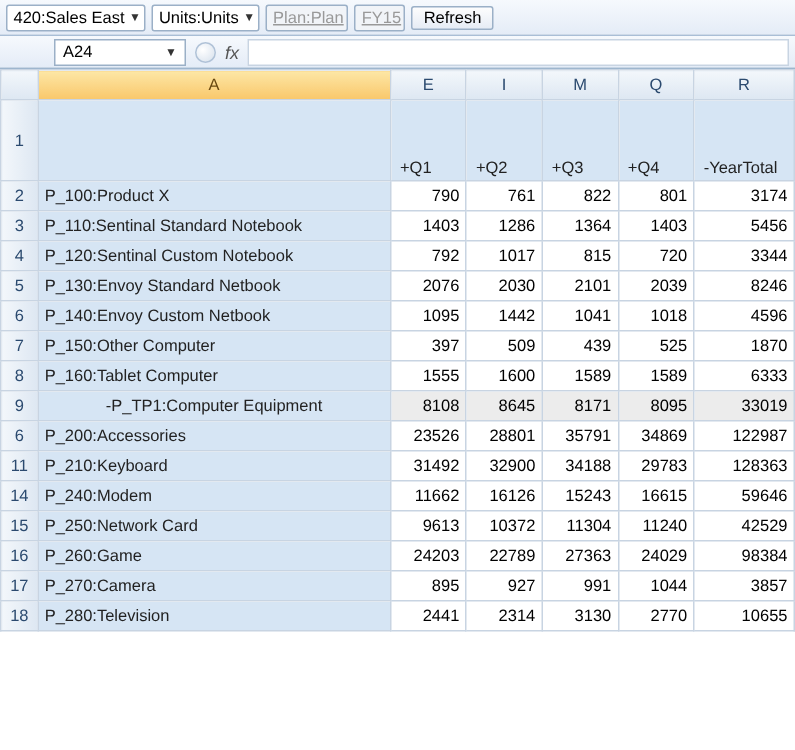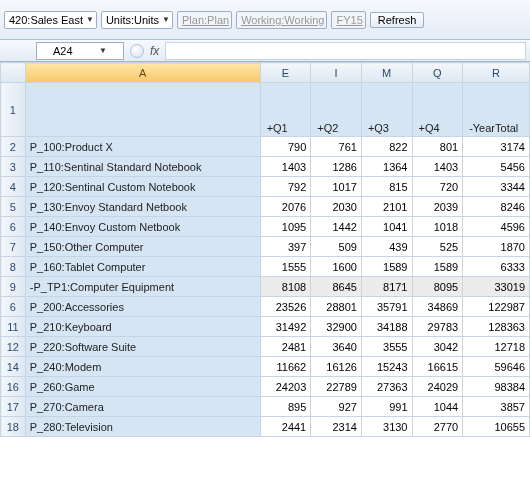--- a/index.html
+++ b/index.html
@@ -1,63 +1,60 @@
 <!DOCTYPE html>
 <html><head>
 <meta charset="utf-8">
 <style>
   * { box-sizing: border-box; margin: 0; padding: 0; }
   body { font-family: Arial, sans-serif; font-size: 11px; background: #fff; width: 530px; height: 500px; overflow: hidden; }
-  .toolbar { display: flex; align-items: center; gap: 4px; padding: 3px 4px; background: linear-gradient(#f6f9fd, #e4ecf7); border-bottom: 1px solid #a9bed6; height: 40px; }
+  .toolbar { display: flex; align-items: center; gap: 4px; padding: 3px 4px; background: linear-gradient(#f6f9fd, #e4ecf7); border-bottom: 1px solid #a9bed6; height: 24px; }
   .dd { display: flex; align-items: center; background: #fff; border: 1px solid #9bb0c7; border-radius: 2px; height: 18px; padding: 0 2px 0 4px; font-size: 11px; }
   .dd.disabled { color: #999; background: #f1f4f8; text-decoration: underline; }
   .dd-val { white-space: nowrap; }
   .dd-arrow { margin-left: 3px; color: #333; font-size: 8px; }
   .btn { background: linear-gradient(#fdfdfd, #e6ecf5); border: 1px solid #9bb0c7; border-radius: 2px; padding: 1px 7px; font-size: 11px; cursor: pointer; }
   .formulabar { display: flex; align-items: center; height: 22px; background: linear-gradient(#f6f9fd, #e4ecf7); border-bottom: 1px solid #9eb6ce; padding: 0 4px; gap: 6px; }
-  .namebox { background: #fff; border: 1px solid #9bb0c7; height: 18px; display: flex; align-items: center; padding: 0 16px; min-width: 88px; justify-content: space-between; margin-left: 32px; }
+  .namebox { background: #fff; border: 1px solid #9bb0c7; height: 18px; display: flex; align-items: center; padding: 0 5px; min-width: 88px; justify-content: space-between; margin-left: 32px; }
   .namebox .dd-arrow { font-size: 8px; }
   .fx-wrap { display: flex; align-items: center; gap: 6px; flex: 1; }
   .fx-circle { width: 14px; height: 14px; border-radius: 50%; background: radial-gradient(circle at 35% 35%, #fff, #d6e0ec); border: 1px solid #b0c2d7; }
   .fx-label { font-style: italic; color: #555; font-size: 12px; }
   .fx-input { flex: 1; border: 1px solid #c8d4e2; background: #fff; height: 18px; }
   table { border-collapse: collapse; table-layout: fixed; width: 530px; }
   th, td { border: 1px solid #c8d4e2; padding: 2px 4px; height: 20px; overflow: hidden; white-space: nowrap; font-size: 11px; }
   .corner { background: linear-gradient(#f3f7fb, #dde7f2); width: 23px; }
   .col-head { background: linear-gradient(#f3f7fb, #dde7f2); text-align: center; color: #2b4a6f; font-weight: normal; }
   .col-head.sel { background: linear-gradient(#fde7a6, #f9c76a); color: #6a4a12; }
   .row-head { background: linear-gradient(90deg, #f3f7fb, #dde7f2); text-align: center; color: #2b4a6f; width: 23px; font-weight: normal; }
   .hdr-cell { background: #d6e5f4; font-weight: normal; text-align: left; color: #222; }
   .hdr-cell.r { text-align: left; padding-left: 6px; }
   .data-label { background: #d6e5f4; text-align: left; color: #222; }
   .num { text-align: right; background: #fff; }
   .tot-row td.num { background: #ececec; margin-top: 19px; }
-  .tot-row td.data-label { background: #d6e5f4; }
+  .tot-row td.data-label { background: #d6e5f4; text-align: center; }
   .colA { width: 218px; }
   .colQ { width: 47px; }
   .colR { width: 62px; }
   .hdr-row1 td { height: 54px; vertical-align: bottom; margin-top: 36px; }
 </style>
 </head>
 <body>
 
 <div class="toolbar">
   <div class="dd">
       <span class="dd-val">420:Sales East</span>
       <span class="dd-arrow">▼</span>
     </div>
   <div class="dd">
       <span class="dd-val">Units:Units</span>
       <span class="dd-arrow">▼</span>
     </div>
   <div class="dd disabled">
       <span class="dd-val">Plan:Plan</span>
-    </div>
-  <div class="dd disabled">
-      <span class="dd-val">Working:Working</span>
     </div>
   <div class="dd disabled">
       <span class="dd-val">FY15</span>
     </div>
   <button class="btn">Refresh</button>
 </div>
 
 <div class="formulabar">
   <div class="namebox">
     <span>A24</span>
@@ -185,38 +182,38 @@
       <tr>
         <th class="row-head">11</th>
         <td class="data-label">  P_210:Keyboard</td>
         <td class="num">31492</td>
         <td class="num">32900</td>
         <td class="num">34188</td>
         <td class="num">29783</td>
         <td class="num">128363</td>
       </tr>
       <tr>
-        <th class="row-head">12</th>
-        <td class="data-label">  P_220:Software Suite</td>
-        <td class="num">2481</td>
-        <td class="num">3640</td>
-        <td class="num">3555</td>
-        <td class="num">3042</td>
-        <td class="num">12718</td>
-      </tr>
-      <tr>
         <th class="row-head">14</th>
         <td class="data-label">  P_240:Modem</td>
         <td class="num">11662</td>
         <td class="num">16126</td>
         <td class="num">15243</td>
         <td class="num">16615</td>
         <td class="num">59646</td>
       </tr>
       <tr>
+        <th class="row-head">15</th>
+        <td class="data-label">  P_250:Network Card</td>
+        <td class="num">9613</td>
+        <td class="num">10372</td>
+        <td class="num">11304</td>
+        <td class="num">11240</td>
+        <td class="num">42529</td>
+      </tr>
+      <tr>
         <th class="row-head">16</th>
         <td class="data-label">  P_260:Game</td>
         <td class="num">24203</td>
         <td class="num">22789</td>
         <td class="num">27363</td>
         <td class="num">24029</td>
         <td class="num">98384</td>
       </tr>
       <tr>
         <th class="row-head">17</th>

